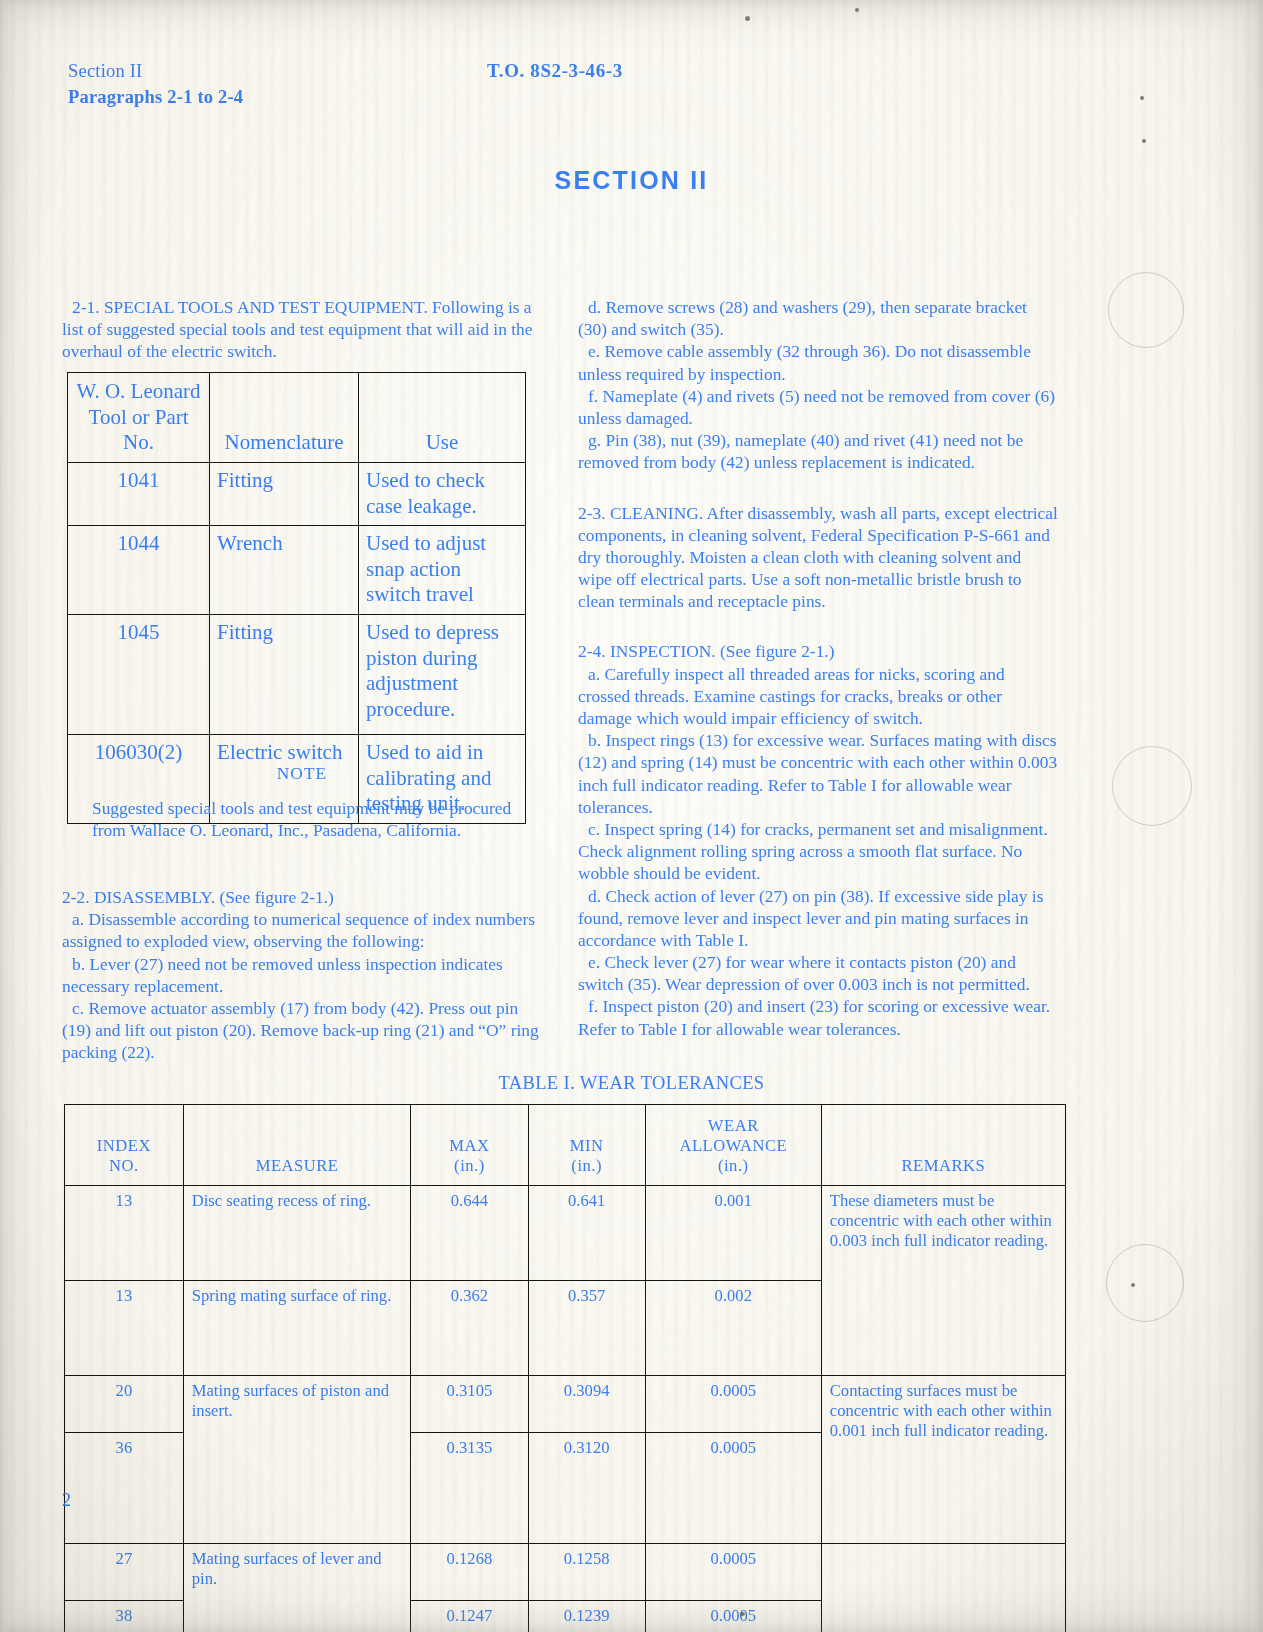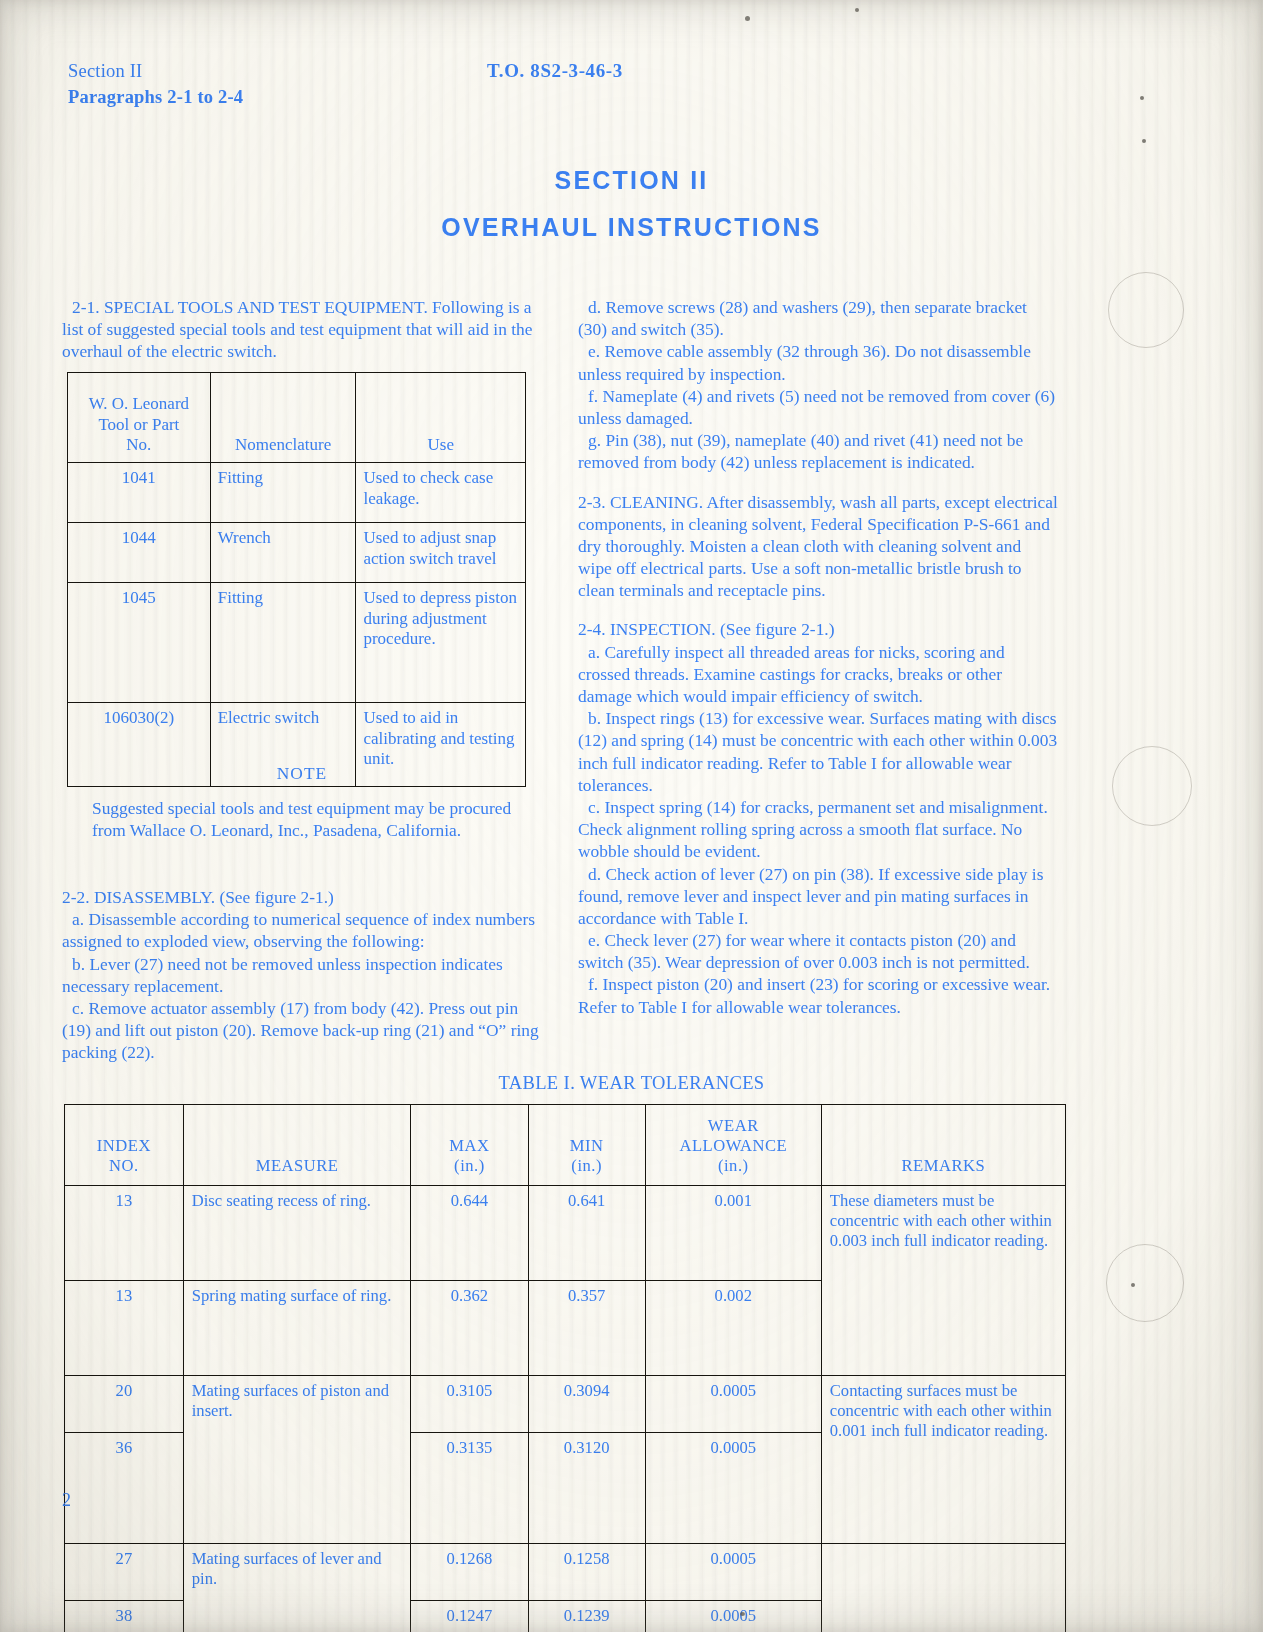--- a/index.html
+++ b/index.html
@@ -95,30 +95,30 @@
     font-size: 17.4px;
     line-height: 1.275;
     text-align: left;
   }
   .col-left  { left: 62px; }
   .col-right { left: 578px; }
 
   .para { margin: 0 0 0 0; }
   .para + .para { margin-top: 0px; }
   .para.indent { text-indent: 10px; }
-  .para.gap { margin-top: 17px; }
+  .para.gap { margin-top: 28px; }
 
   
   .tools-table {
     position: absolute;
     left: 67px;
     top: 372px;
     width: 459px;
     border-collapse: collapse;
-    font-size: 17px;
+    font-size: 21px;
     line-height: 1.22;
     padding-left: 40px;
   }
   .tools-table td, .tools-table th {
     border: 1.6px solid #17150f;
     padding: 5px 7px 6px 7px;
     vertical-align: top;
     font-weight: 400;
     text-align: left;
   }
@@ -213,21 +213,20 @@
   <div class="blotch" style="left:1112px; top:746px; width:78px; height:78px;"></div>
   <div class="blotch" style="left:1106px; top:1244px; width:76px; height:76px;"></div>
 
   <div class="runhead-left">
     <div class="l1">Section II</div>
     <div>Paragraphs 2-1 to 2-4</div>
   </div>
   <div class="runhead-center">T.O. 8S2-3-46-3</div>
 
   <div class="sec-title" id="section-title">SECTION  II</div>
-  <div class="sec-title" id="overhaul-title">OVERHAUL  INSTRUCTIONS</div>
 
   <div class="col col-left">
     <p class="para indent">2-1. SPECIAL TOOLS AND TEST EQUIPMENT. Following is a list of suggested special tools and test equipment that will aid in the overhaul of the electric switch.</p>
   </div>
 
   <table class="tools-table">
     <thead>
       <tr>
         <th class="c-no">
           <span class="hdr-stack">W. O. Leonard</span>

